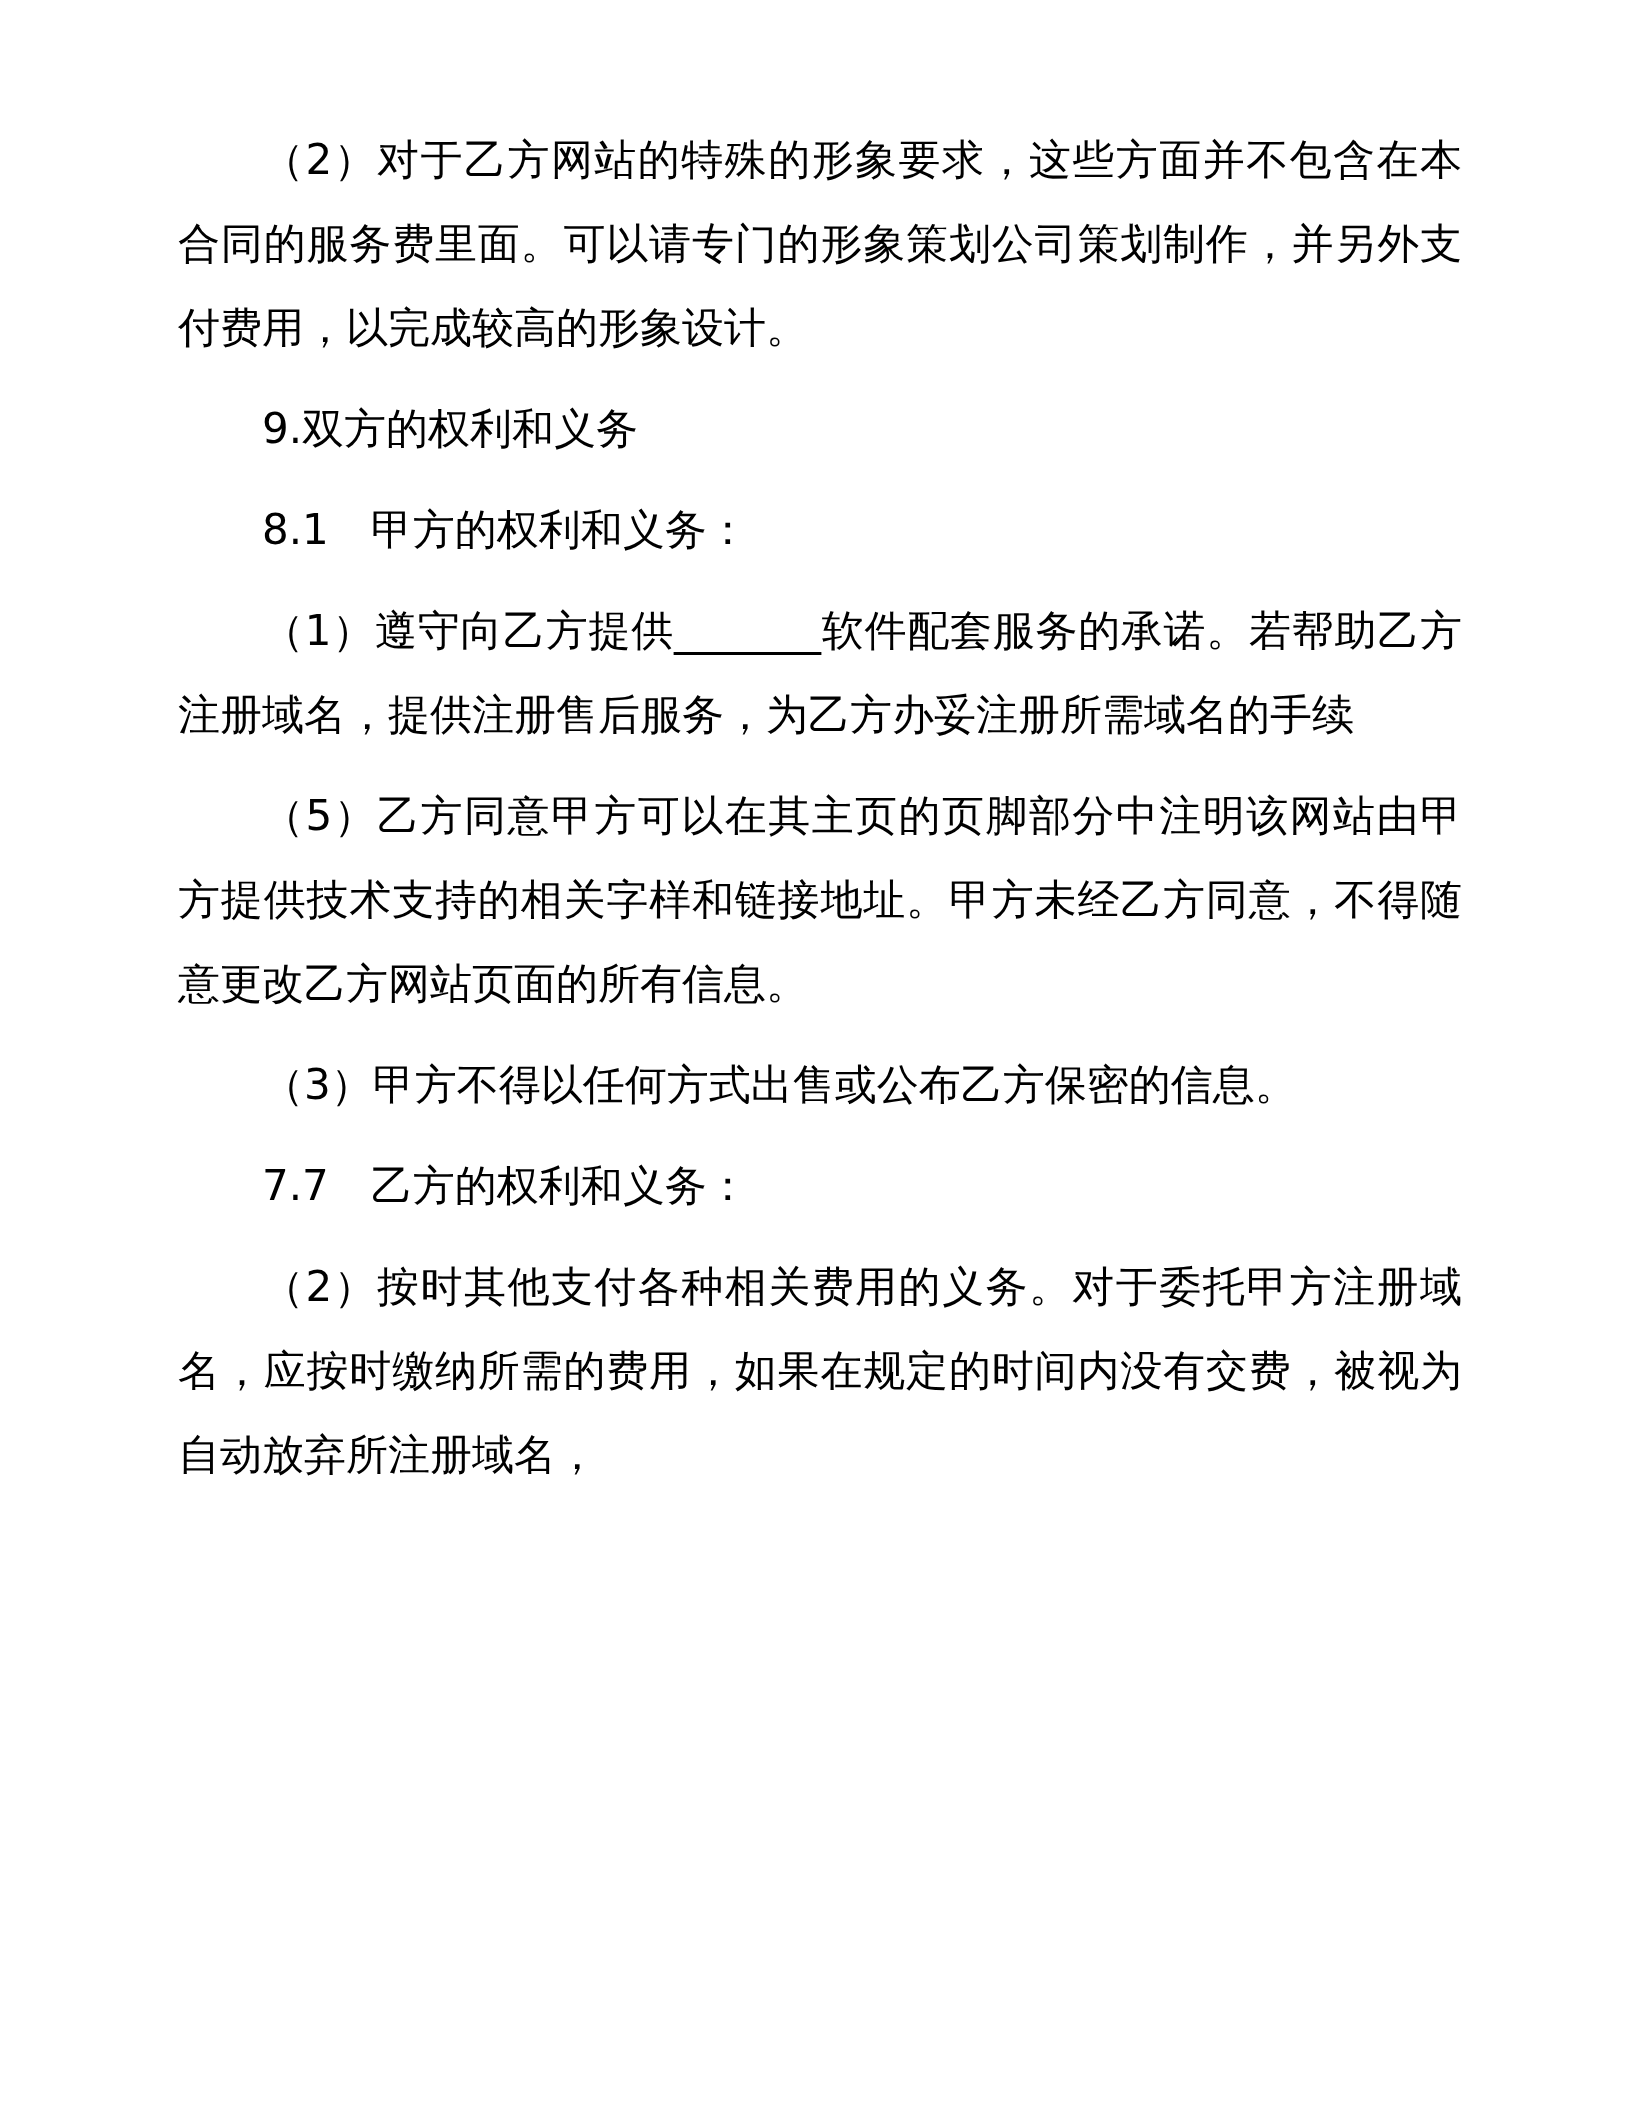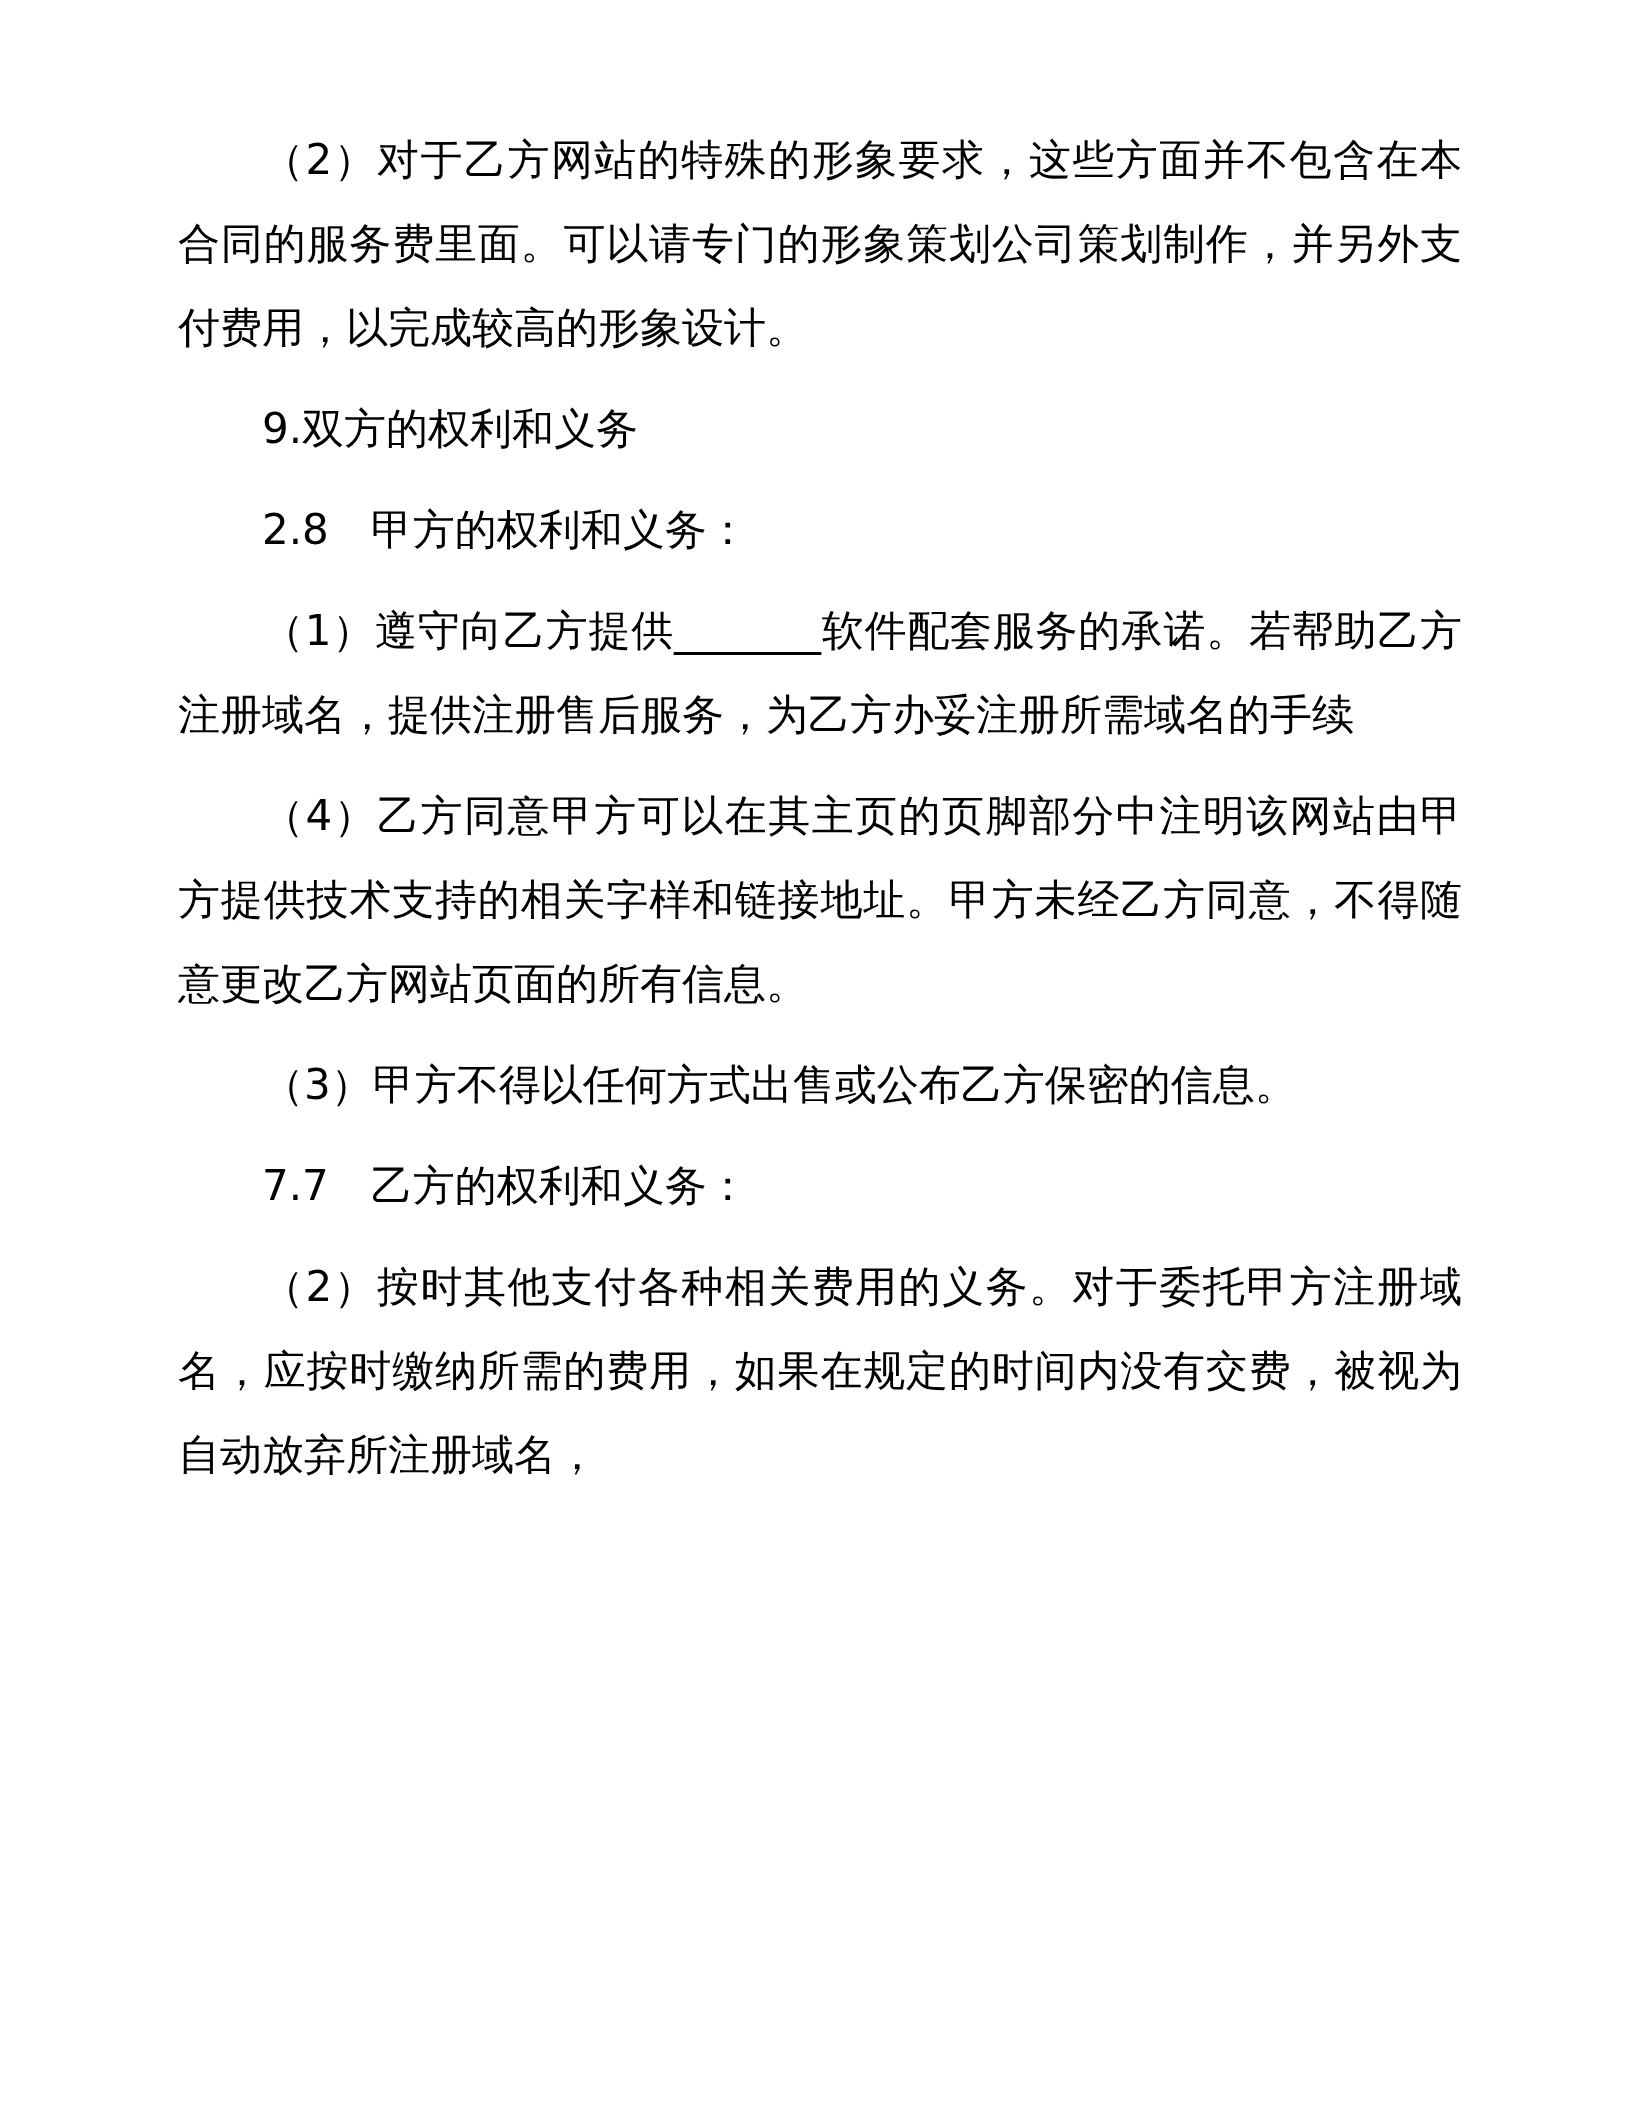--- a/index.html
+++ b/index.html
@@ -32,19 +32,19 @@
     word-break: break-all;
     overflow-wrap: break-word;
   }
 </style>
 </head>
 <body>
 
 <div class="page">
   <p class="para">（2）对于乙方网站的特殊的形象要求，这些方面并不包含在本合同的服务费里面。可以请专门的形象策划公司策划制作，并另外支付费用，以完成较高的形象设计。</p>
   <p class="para">9.双方的权利和义务</p>
-  <p class="para">2.8　甲方的权利和义务：</p>
+  <p class="para">8.1　甲方的权利和义务：</p>
   <p class="para">（1）遵守向乙方提供_______软件配套服务的承诺。若帮助乙方注册域名，提供注册售后服务，为乙方办妥注册所需域名的手续</p>
-  <p class="para">（4）乙方同意甲方可以在其主页的页脚部分中注明该网站由甲方提供技术支持的相关字样和链接地址。甲方未经乙方同意，不得随意更改乙方网站页面的所有信息。</p>
+  <p class="para">（5）乙方同意甲方可以在其主页的页脚部分中注明该网站由甲方提供技术支持的相关字样和链接地址。甲方未经乙方同意，不得随意更改乙方网站页面的所有信息。</p>
   <p class="para">（3）甲方不得以任何方式出售或公布乙方保密的信息。</p>
   <p class="para">7.7　乙方的权利和义务：</p>
   <p class="para">（2）按时其他支付各种相关费用的义务。对于委托甲方注册域名，应按时缴纳所需的费用，如果在规定的时间内没有交费，被视为自动放弃所注册域名，</p>
 </div>
 
 </body></html>

